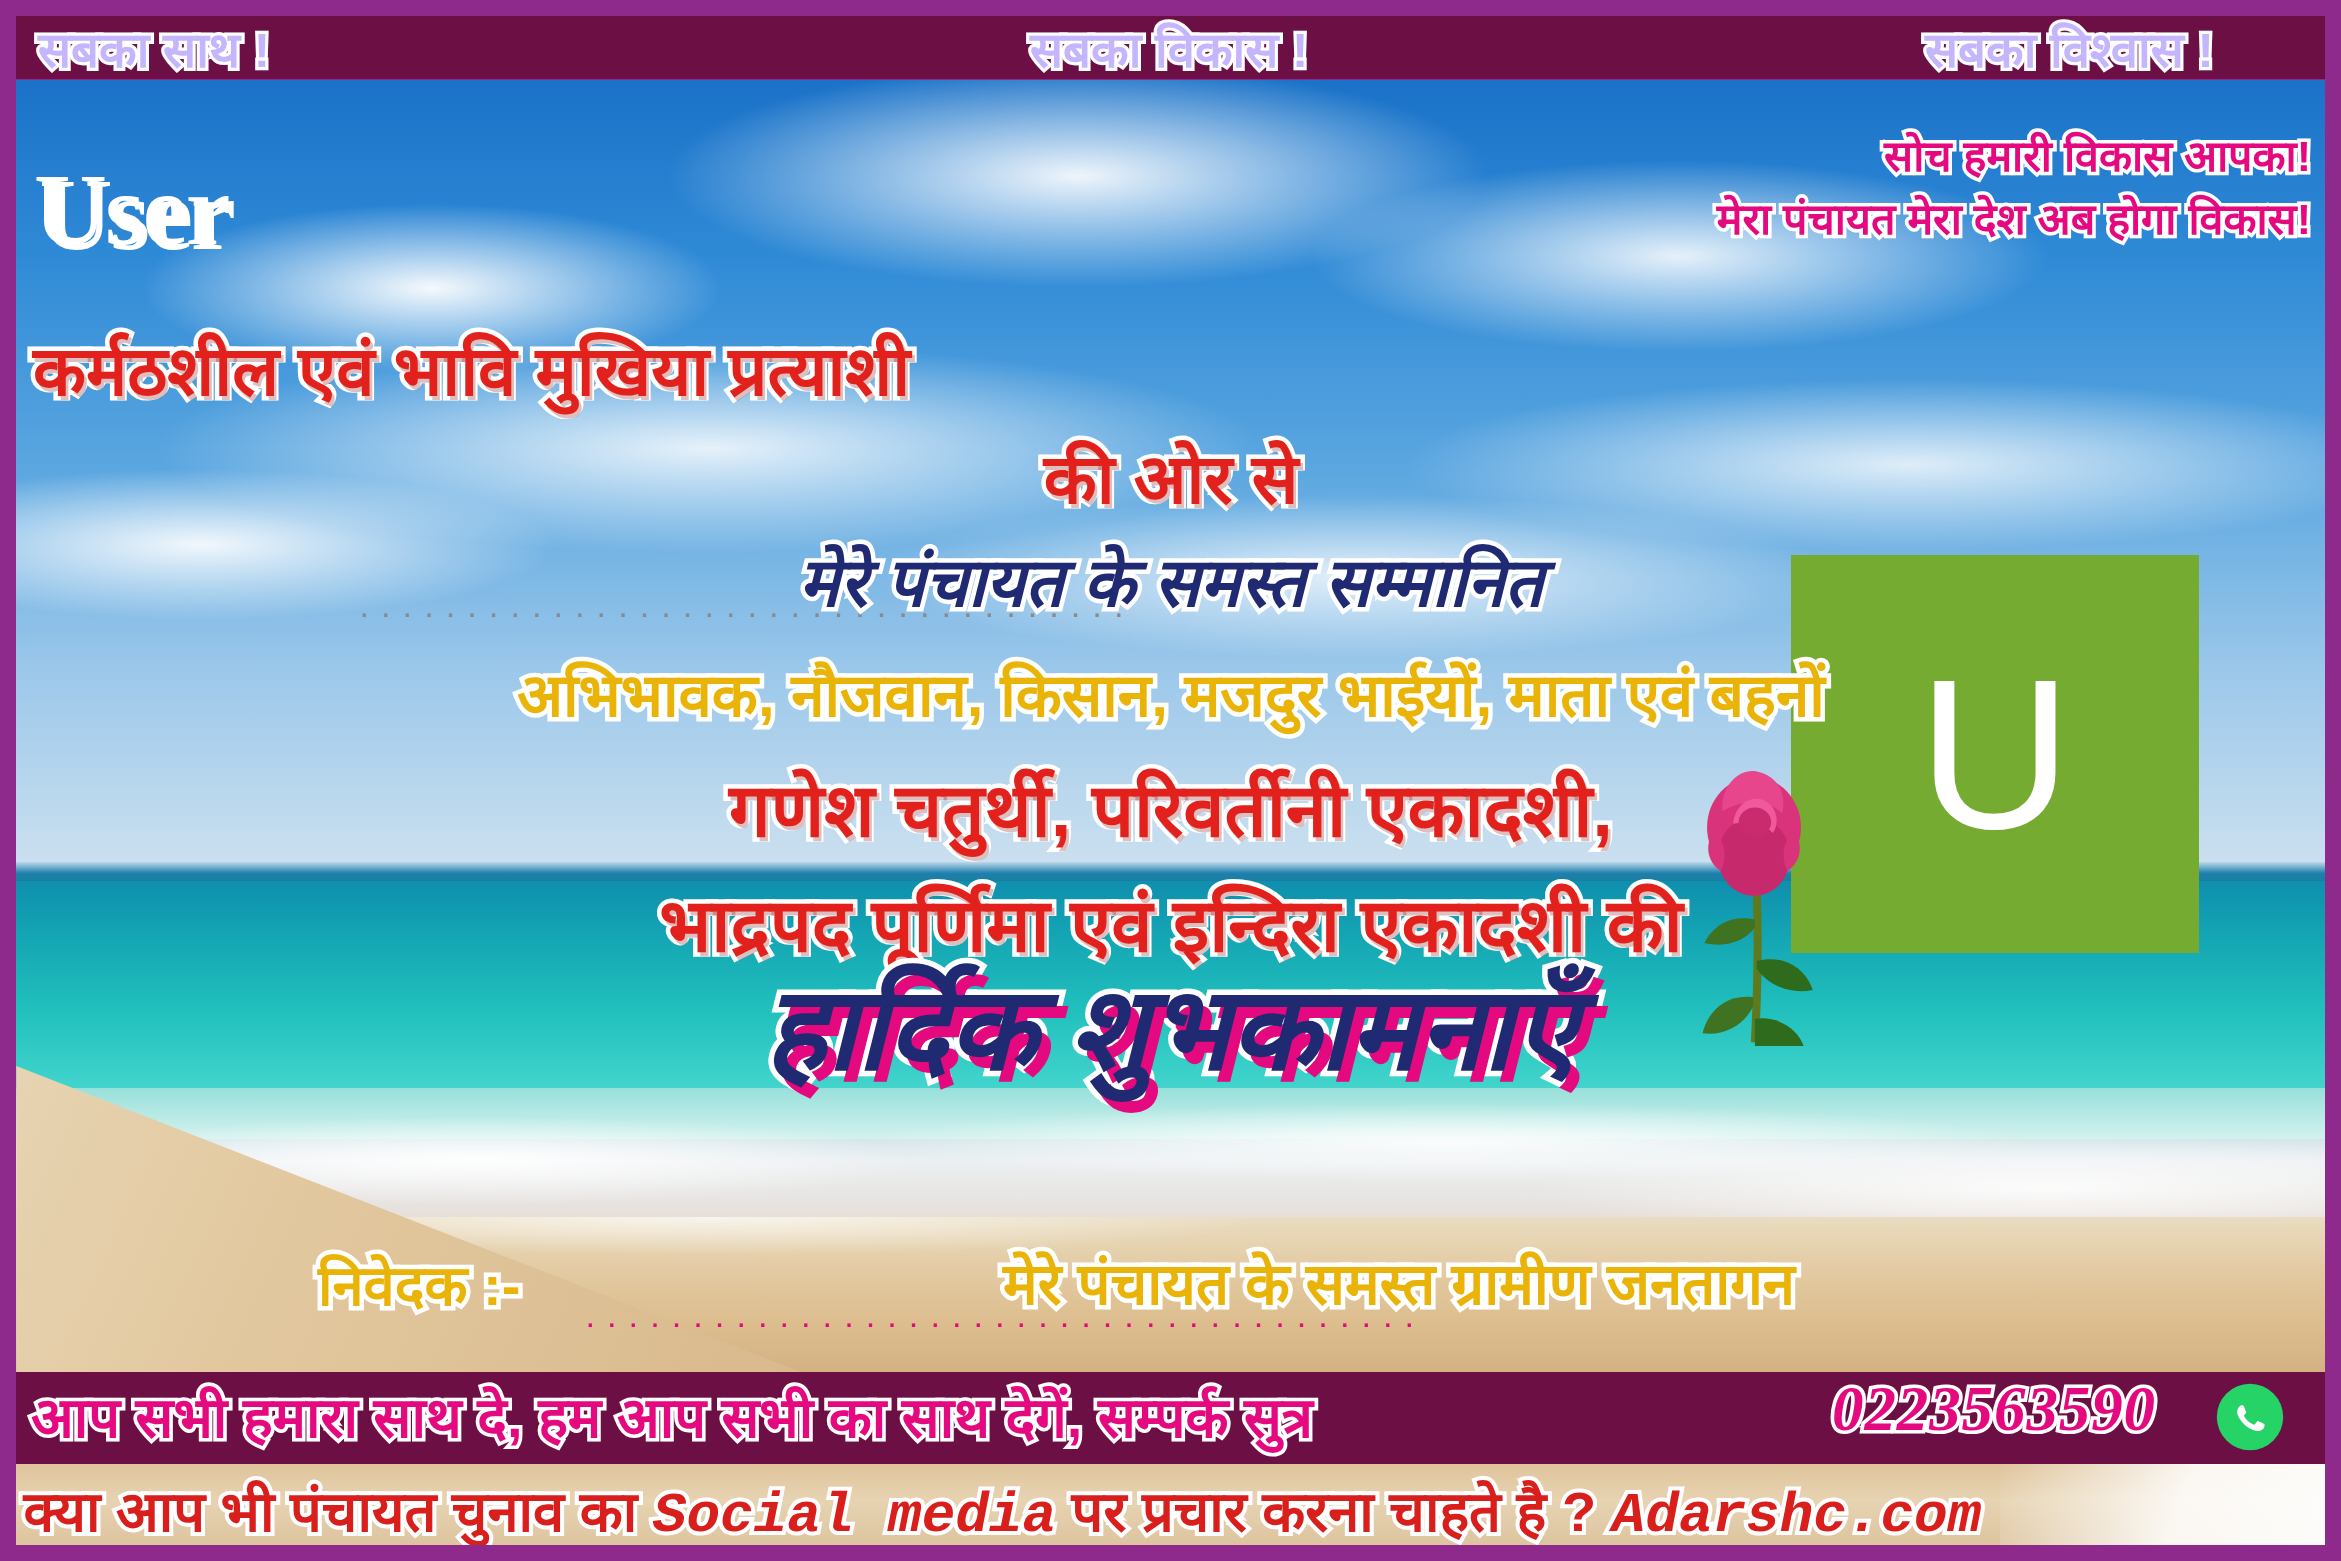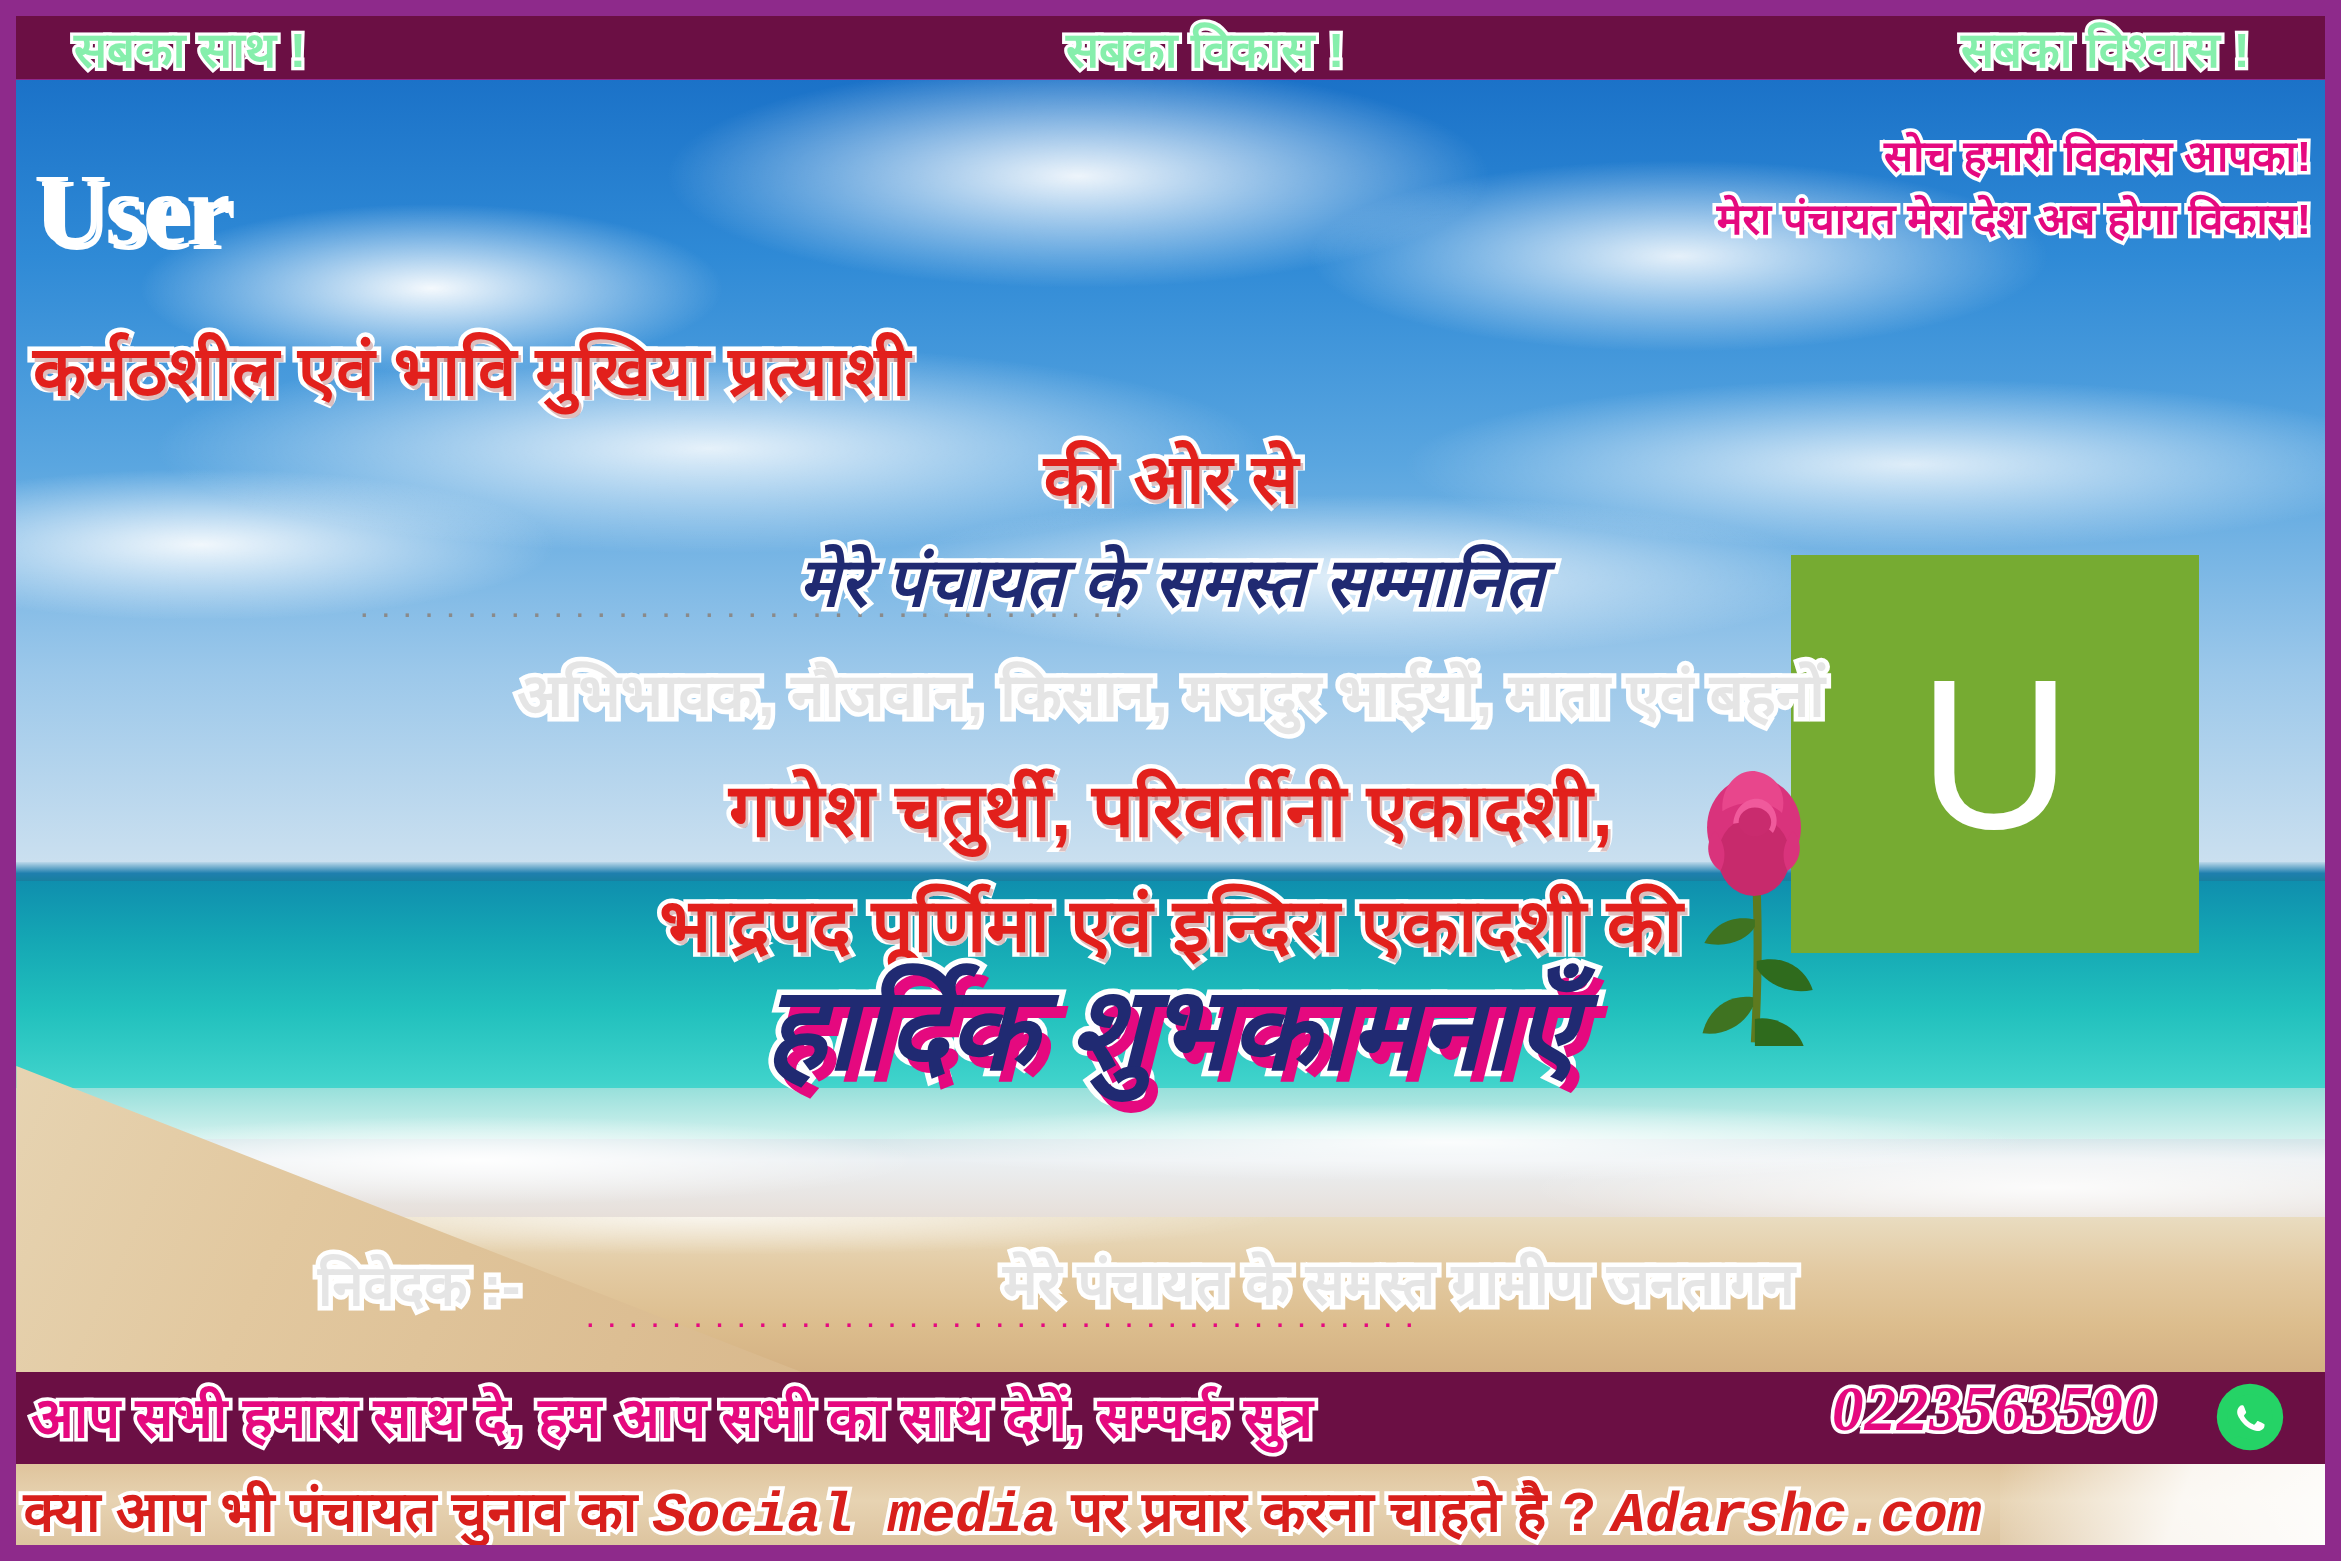--- a/index.html
+++ b/index.html
@@ -121,42 +121,41 @@
     width:325px; height:100%;
     background: linear-gradient(110deg, rgba(255,255,255,0.0) 0%, rgba(255,255,255,0.85) 55%, rgba(255,255,255,0.95) 100%);
   }
 
   
   .hn { font-family: "Liberation Sans", "DejaVu Sans", sans-serif; }
 
   .t-bar {
     position: absolute;
     font-weight: bold;
-    color: #86efac;
+    color: #c4b5fd;
     white-space: nowrap;
     -webkit-text-stroke: 6.3px #ffffff;
     paint-order: stroke fill;
     z-index: 25;
-    margin-left: 36px;
   }
 
   .line {
     position: absolute;
     white-space: nowrap;
     font-weight: bold;
     z-index: 25;
   }
   .red {
     color: #e2201c;
     -webkit-text-stroke: 9px #ffffff;
     paint-order: stroke fill;
     text-shadow: 2.7px 3.6px 0 rgba(120,0,0,0.25);
   }
   .pink {
-    color: #e5e5e5;
+    color: #eab308;
     -webkit-text-stroke: 9px #ffffff;
     paint-order: stroke fill;
   }
   .navy {
     color: #202a72;
     -webkit-text-stroke: 9px #ffffff;
     paint-order: stroke fill;
   }
 
   

